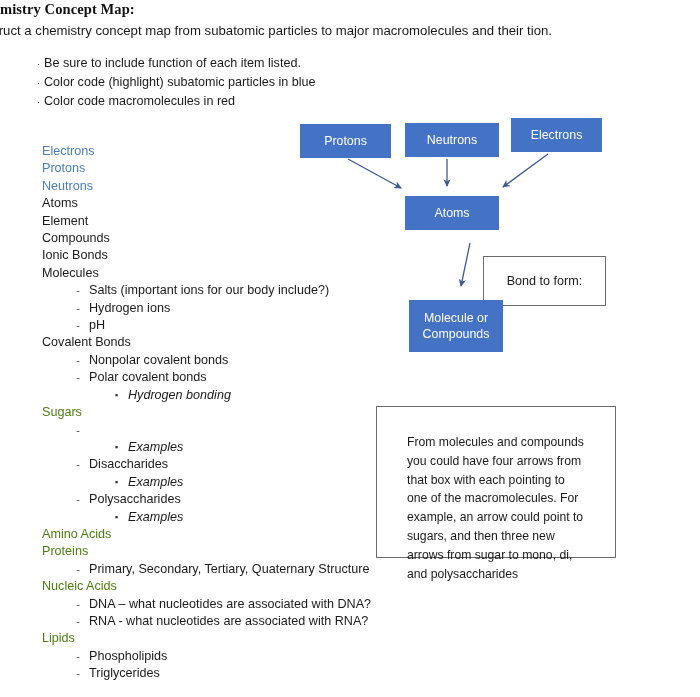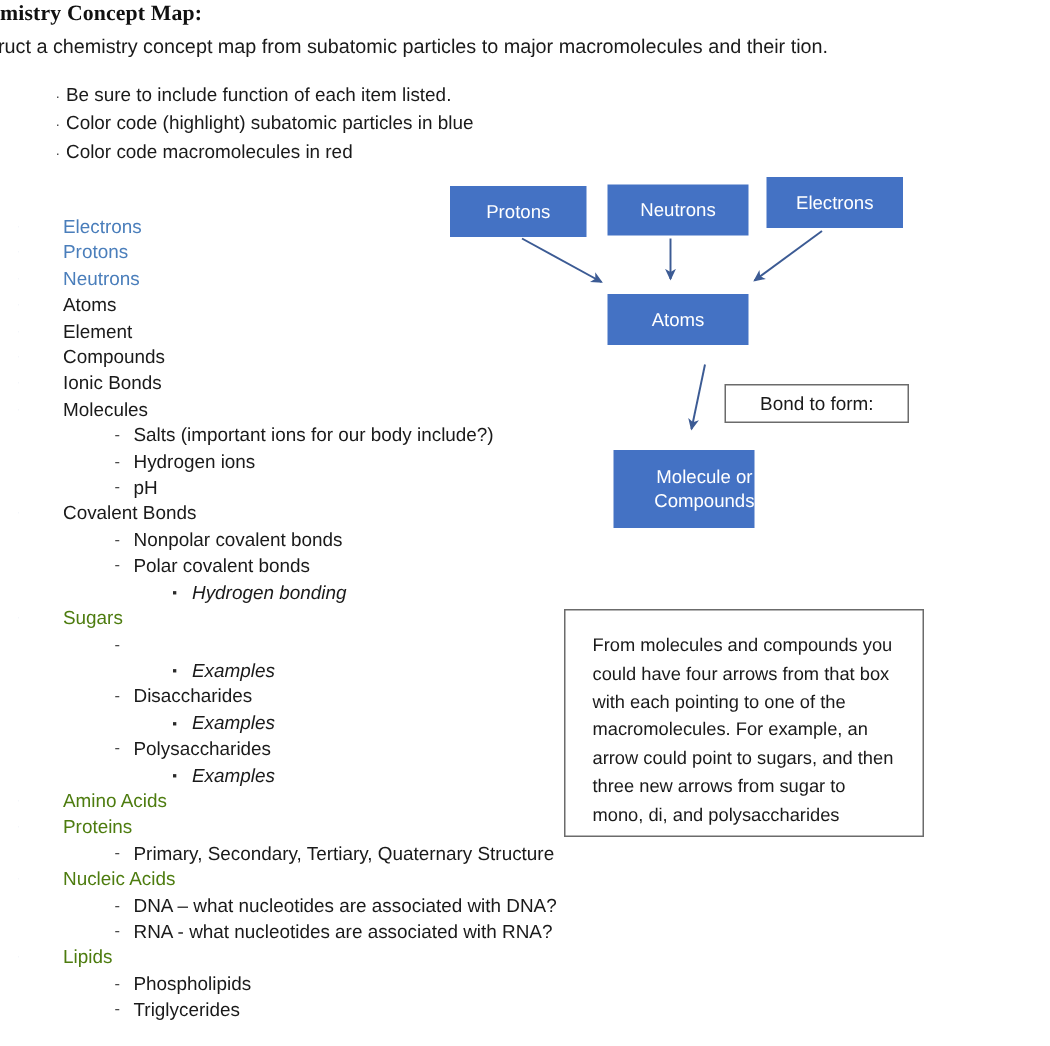--- a/index.html
+++ b/index.html
@@ -142,41 +142,41 @@
     background: #ffffff;
     border: 1px solid #6b6b6b;
     color: #1a1a1a;
     font-size: 12.6px;
   }
 
   #node-protons   { left: 300px; top: 124px; width: 91px;  height: 34px; }
   #node-neutrons  { left: 405px; top: 123px; width: 94px;  height: 34px; }
   #node-electrons { left: 511px; top: 118px; width: 91px;  height: 34px; }
   #node-atoms     { left: 405px; top: 196px; width: 94px;  height: 34px; }
-  #node-bond      { left: 483px; top: 256px; width: 123px; height: 26px; }
-  #node-molecule  { left: 409px; top: 300px; width: 94px;  height: 52px; justify-content: flex-end; }
+  #node-bond      { left: 483px; top: 256px; width: 123px; height: 50px; }
+  #node-molecule  { left: 409px; top: 300px; width: 94px;  height: 52px; }
 
   #node-molecule .node-lines { line-height: 16px; }
 
   #note-box {
     position: absolute;
     left: 376px;
     top: 406px;
     width: 240px;
     height: 152px;
     box-sizing: border-box;
     background: #ffffff;
     border: 1px solid #6b6b6b;
     padding: 10px 12px 0 14px;
   }
   #note-text {
     font-size: 12.2px;
     line-height: 18.8px;
     color: #1a1a1a;
-    margin: 4px;
+    margin: 16px;
   }
 
   #arrows {
     position: absolute;
     left: 0; top: 0;
     width: 700px; height: 697px;
     pointer-events: none;
   }
 </style>
 </head>

